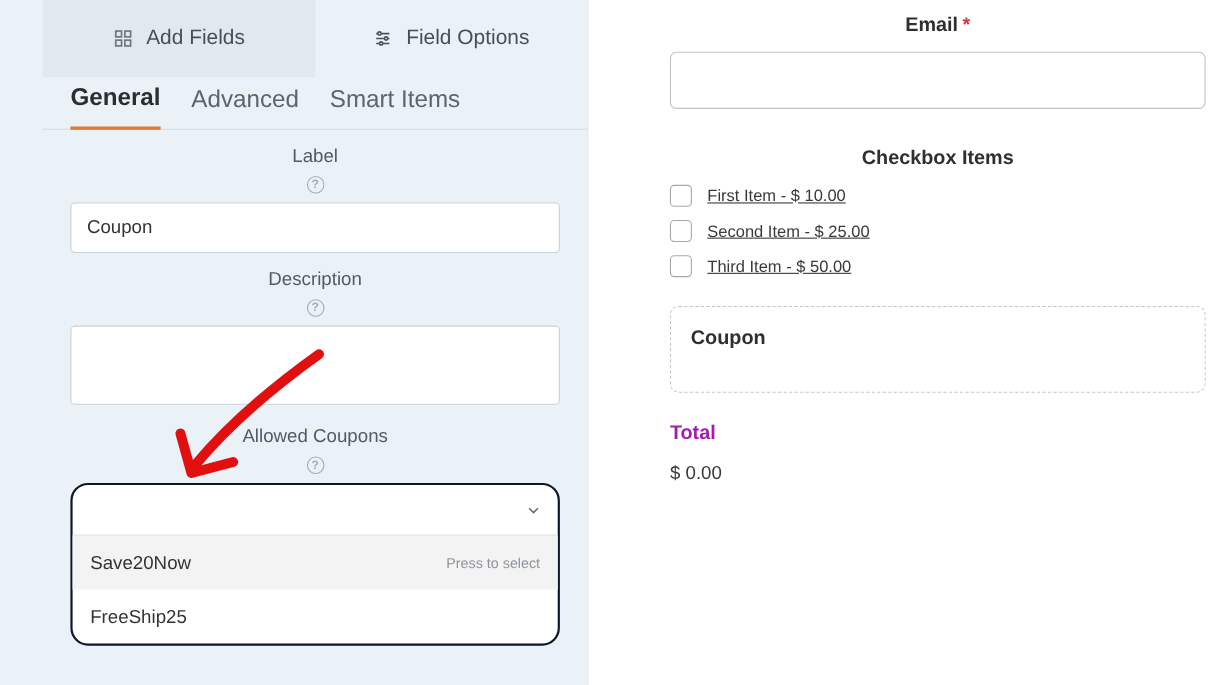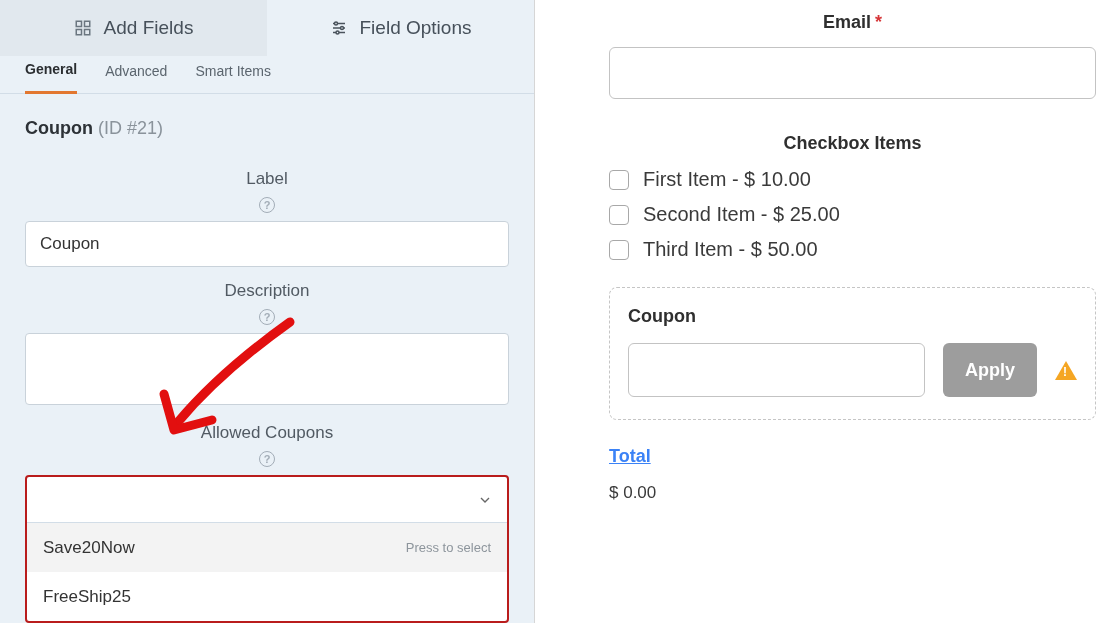--- a/index.html
+++ b/index.html
@@ -1,74 +1,74 @@
 <!DOCTYPE html>
 <html><head>
 <meta charset="utf-8">
 <style>
   * { box-sizing: border-box; margin: 0; padding: 0; font-family: -apple-system, BlinkMacSystemFont, "Segoe UI", Helvetica, Arial, sans-serif; }
   html, body { width: 1116px; height: 623px; overflow: hidden; background: #fff; }
   .app { display: flex; height: 100%; }
 
   
-  .left { width: 534px; background: #eaf1f7; display: flex; flex-direction: column; position: relative; }
+  .left { width: 534px; background: #eaf1f7; display: flex; flex-direction: column; position: relative; padding-left: 39px; }
   .primary-tabs { display: flex; height: 70px; }
   .ptab { flex: 1; display: flex; align-items: center; justify-content: center; gap: 12px; font-size: 19px; color: #46505a; cursor: pointer; }
   .ptab.active { background: #eaf1f7; }
   .ptab.inactive { background: #e1e8ee; }
   .ptab svg { width: 18px; height: 18px; }
 
   .sub-tabs { display: flex; padding: 0 25px; border-bottom: 1px solid #d2dde7; gap: 28px; height: 48px; align-items: flex-end; }
-  .stab { font-size: 14px; color: #5b656e; padding-bottom: 14px; cursor: pointer; }
+  .stab { font-size: 22px; color: #5b656e; padding-bottom: 14px; cursor: pointer; }
   .stab.active { color: #2b2e31; font-weight: 600; border-bottom: 3px solid #e27730; margin-bottom: -1px; }
 
   .field-title { padding: 24px 25px 16px 25px; font-size: 18px; color: #2d3237; }
   .field-title .name { font-weight: 700; }
   .field-title .id { font-weight: 400; color: #8a939b; }
 
   .form-sections { padding: 0 25px; }
   .form-label { display: flex; align-items: center; gap: 8px; font-size: 17px; color: #515a63; margin-top: 14px; margin-bottom: 8px; flex-direction: column; }
   .help { width: 16px; height: 16px; border: 1.5px solid #a3adb7; border-radius: 50%; display: inline-flex; align-items: center; justify-content: center; font-size: 11px; color: #a3adb7; font-weight: 600; line-height: 1; }
   .text-input { width: 100%; height: 46px; background: #fff; border: 1px solid #c9d2da; border-radius: 4px; padding: 0 14px; font-size: 17px; color: #333; }
   .textarea { width: 100%; height: 72px; background: #fff; border: 1px solid #c9d2da; border-radius: 4px; padding: 10px 14px; font-size: 16px; color: #333; resize: none; }
 
-  .select-wrap { border: 2px solid #b91c1c; border-radius: 4px; background: #fff; }
+  .select-wrap { border: 2px solid #0f172a; border-radius: 16px; background: #fff; }
   .select-top { height: 46px; display: flex; align-items: center; justify-content: flex-end; padding: 0 14px; border-bottom: 1px solid #d2dde7; }
   .select-top svg { width: 16px; height: 16px; color: #666; }
   .option { height: 49px; display: flex; align-items: center; justify-content: space-between; padding: 0 16px; font-size: 17px; color: #333; cursor: pointer; }
   .option:hover, .option.hovered { background: #f3f3f3; }
   .option.hovered .hint { display: block; }
   .option .hint { display: none; font-size: 13px; color: #8d959c; }
 
   
   .arrow-overlay { position: absolute; top: 312px; left: 150px; pointer-events: none; }
 
   
   .divider { width: 1px; background: #d6d6d6; box-shadow: 6px 0 10px -4px rgba(0,0,0,0.15); }
 
   
   .right { flex: 1; background: #fff; padding: 0 20px 0 74px; }
   .preview-label { font-size: 18px; font-weight: 700; color: #2f2f2f; margin-top: 12px; display: flex; align-items: baseline; gap: 4px; justify-content: center;}
   .req { color: #d63638; }
   .preview-input { width: 100%; max-width: 490px; height: 52px; border: 1px solid #c3c3c3; border-radius: 6px; margin-top: 14px; }
   .checkbox-list { margin-top: 14px; display: flex; flex-direction: column; gap: 12px; }
-  .cb-row { display: flex; align-items: center; gap: 14px; font-size: 20px; color: #3a3a3a; }
+  .cb-row { display: flex; align-items: center; gap: 14px; font-size: 15px; color: #3a3a3a; text-decoration: underline; }
   .cb { width: 20px; height: 20px; border: 1px solid #a8a8a8; border-radius: 4px; background: #fff; }
 
   .coupon-box { margin-top: 26px; max-width: 492px; border: 1px dashed #c5c5c5; border-radius: 8px; padding: 18px 18px 22px 18px; position: relative; }
   .coupon-title { font-size: 18px; font-weight: 700; color: #2f2f2f; margin-bottom: 16px;}
   .coupon-row { display: flex; align-items: center; gap: 18px; }
   .coupon-input { flex: 1; height: 54px; border: 1px solid #c3c3c3; border-radius: 6px; }
   .apply-btn { height: 54px; padding: 0 22px; background: #9d9d9d; color: #fff; font-size: 18px; font-weight: 600; border: none; border-radius: 6px; cursor: pointer; }
   .trash { position: absolute; top: 18px; right: -40px; color: #d63638; }
   .warn { width: 0; height: 0; border-left: 11px solid transparent; border-right: 11px solid transparent; border-bottom: 19px solid #f5a623; position: relative; }
   .warn::after { content: "!"; position: absolute; top: 4px; left: -3px; font-size: 12px; font-weight: 800; color: #fff; }
 
   .total-area { margin-top: 26px; }
-  .total-label { font-size: 18px; font-weight: 700; color: #3b82f6; text-decoration: underline; }
+  .total-label { font-size: 18px; font-weight: 700; color: #a21caf; }
   .total-value { font-size: 17px; color: #3a3a3a; margin-top: 16px; }
 </style>
 </head>
 <body>
 
 <div class="app">
 
   <div class="left">
     <div class="primary-tabs">
       <div class="ptab inactive">
@@ -92,24 +92,20 @@
         <span>Field Options</span>
       </div>
     </div>
 
     <div class="sub-tabs">
       <div class="stab active">General</div>
       <div class="stab">Advanced</div>
       <div class="stab">Smart Items</div>
     </div>
 
-    <div class="field-title">
-      <span class="name">Coupon</span>
-      <span class="id">(ID #21)</span>
-    </div>
 
     <div class="form-sections">
       <div class="form-label">
         <span>Label</span>
         <span class="help">?</span>
       </div>
       <input class="text-input" value="Coupon" style="">
 
       <div class="form-label">
         <span>Description</span>
@@ -163,25 +159,20 @@
         <span>Second Item - $ 25.00</span>
       </label>
       <label class="cb-row">
         <span class="cb"></span>
         <span>Third Item - $ 50.00</span>
       </label>
     </div>
 
     <div class="coupon-box">
       <div class="coupon-title">Coupon</div>
-      <div class="coupon-row">
-        <input class="coupon-input" style="">
-        <button class="apply-btn">Apply</button>
-        <span class="warn"></span>
-      </div>
       <svg class="trash" width="20" height="22" viewBox="0 0 24 24" fill="none" stroke="currentColor" stroke-width="2">
           <polyline points="3 6 5 6 21 6"></polyline>
           <path d="M19 6l-1 14a2 2 0 0 1-2 2H8a2 2 0 0 1-2-2L5 6"></path>
           <path d="M10 11v6"></path>
           <path d="M14 11v6"></path>
           <path d="M9 6V4a1 1 0 0 1 1-1h4a1 1 0 0 1 1 1v2"></path>
         </svg>
     </div>
 
     <div class="total-area">

